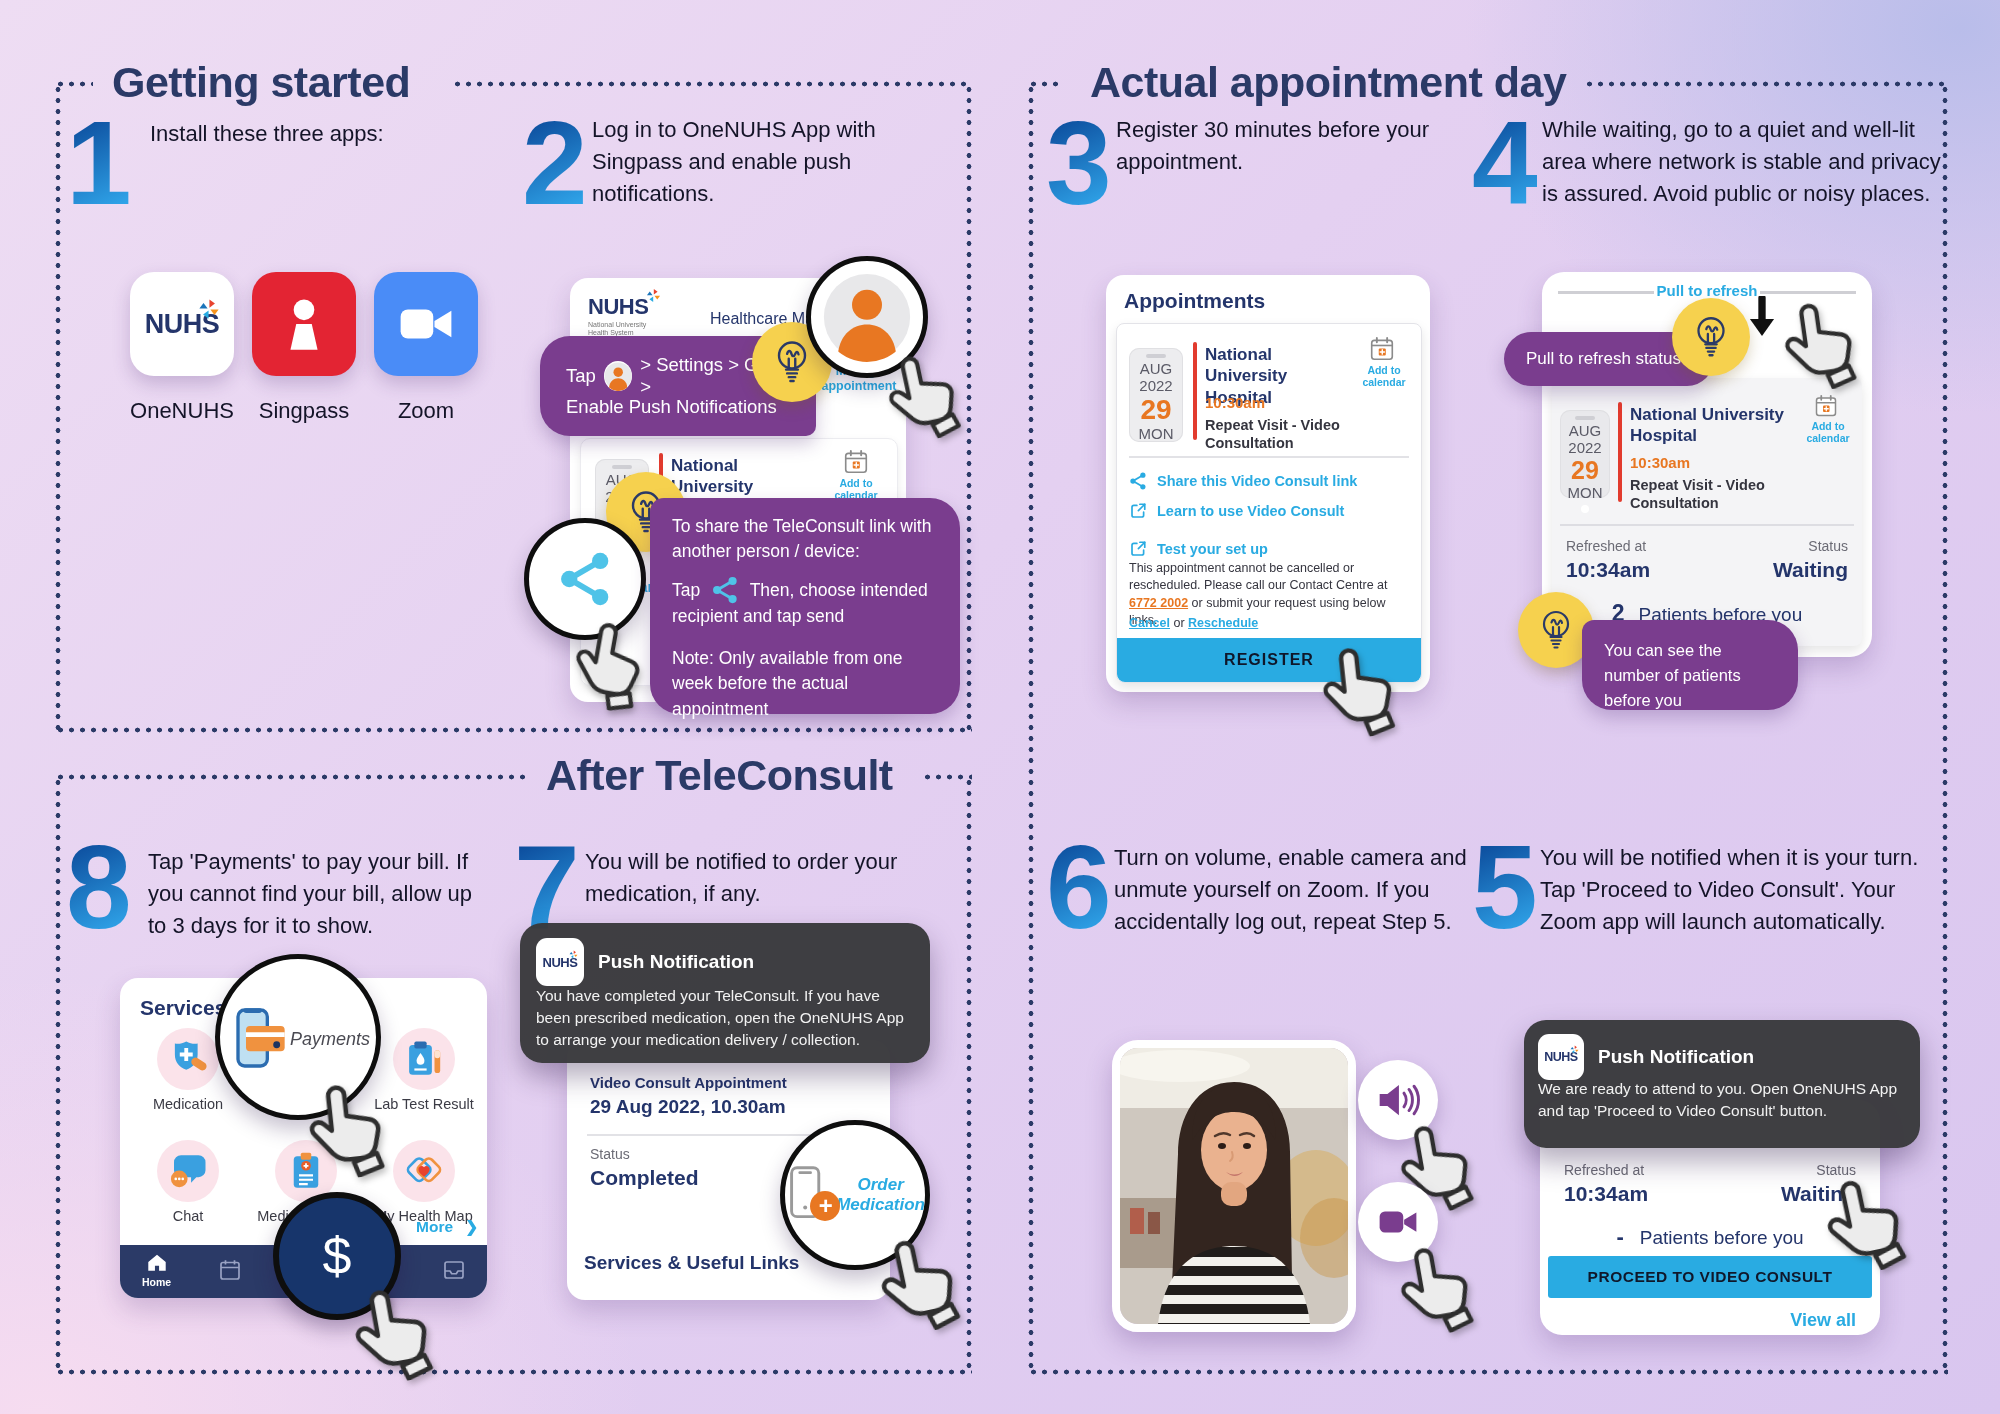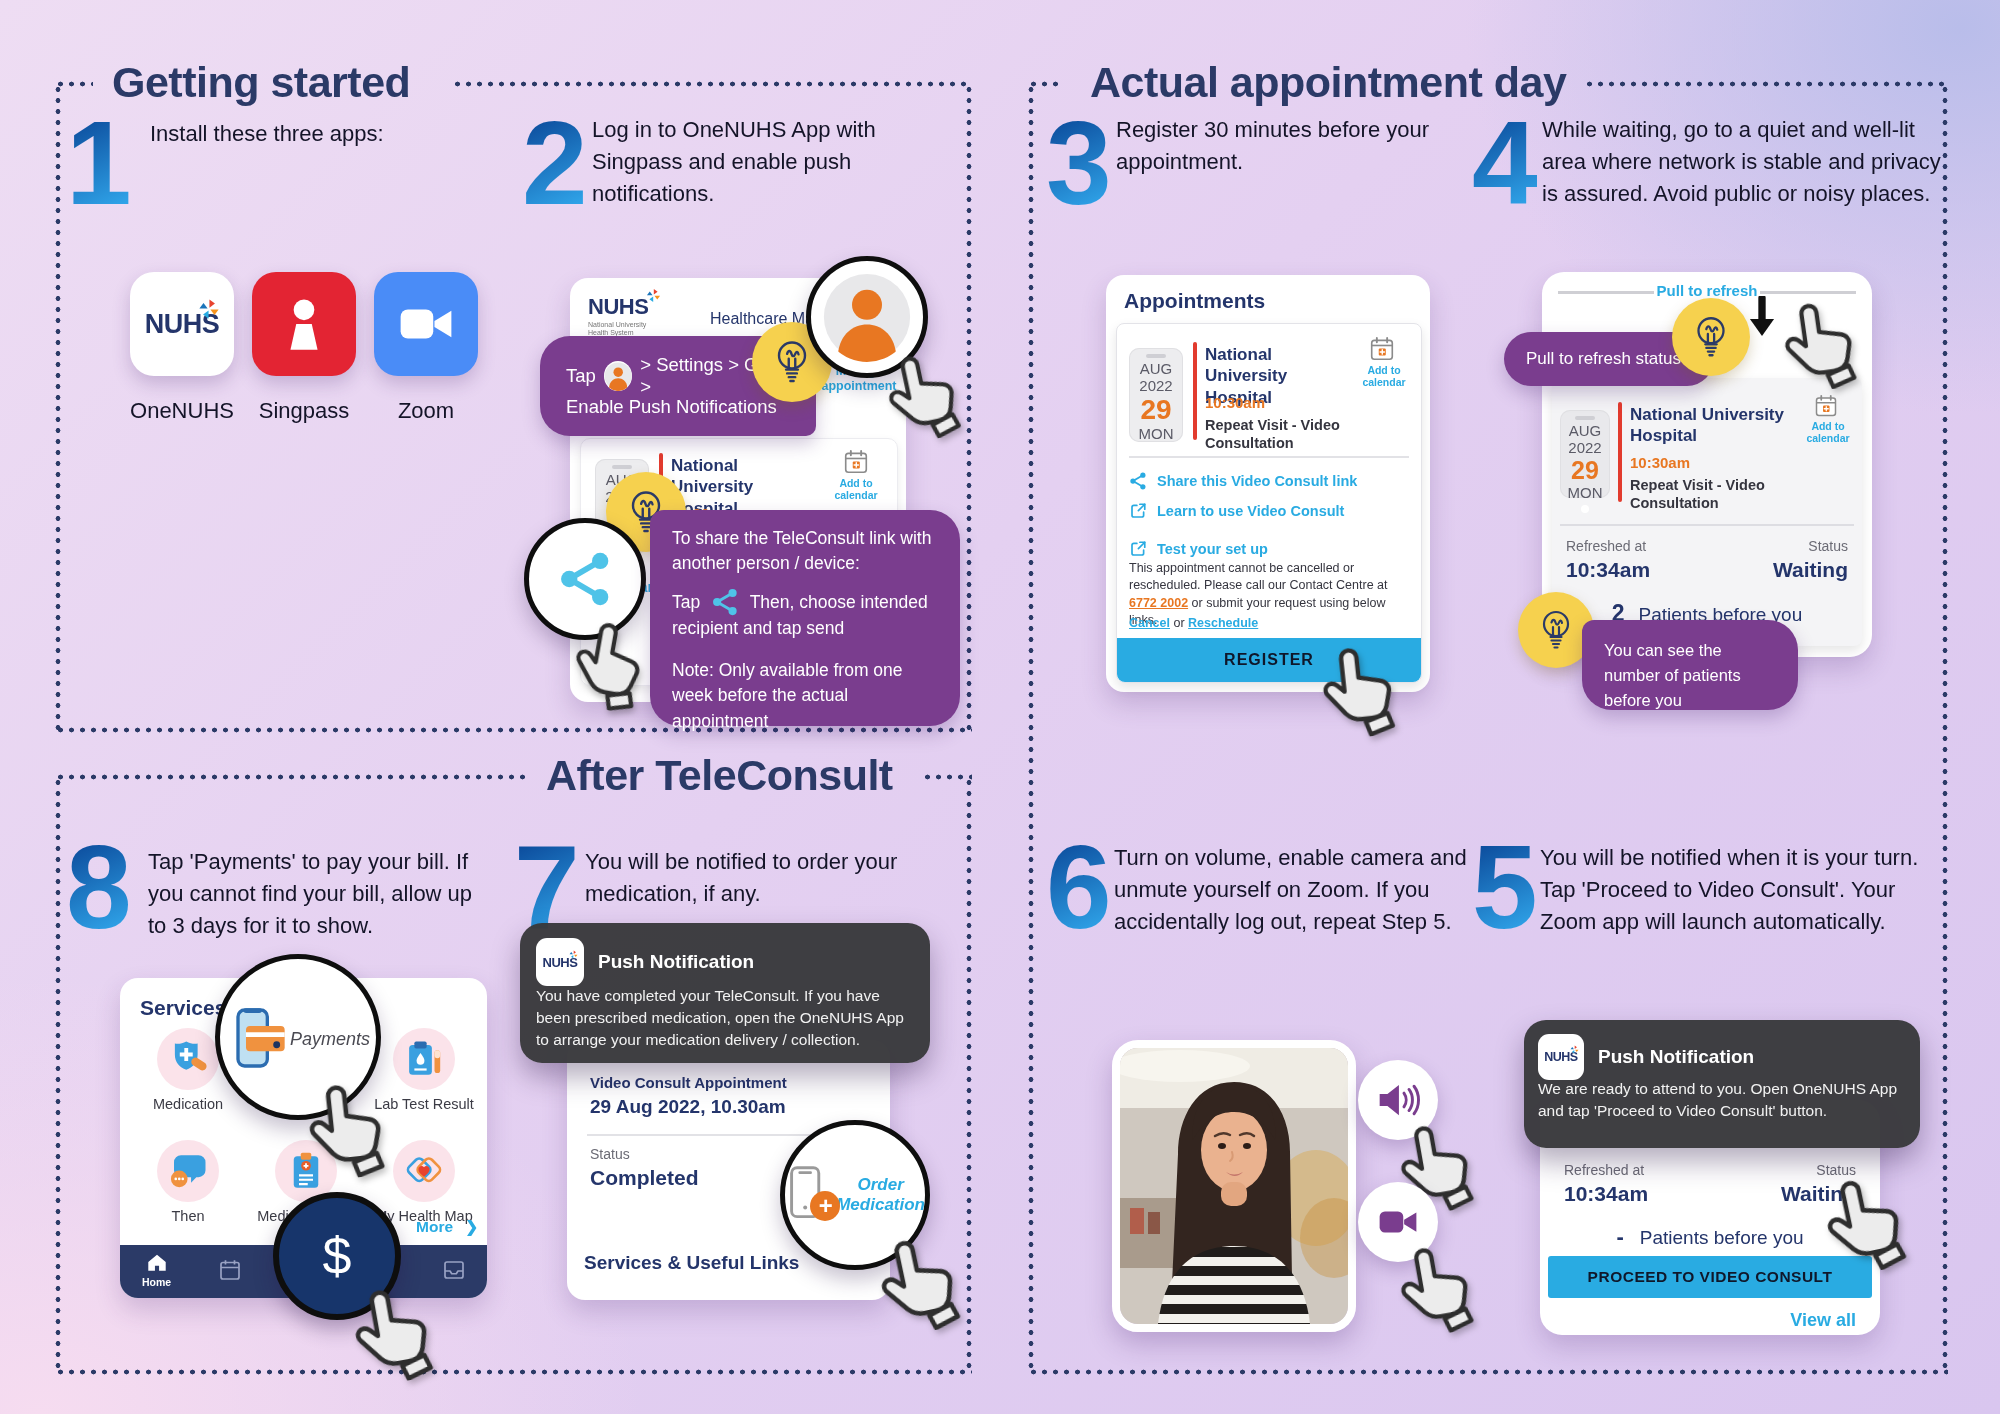--- a/index.html
+++ b/index.html
@@ -324,21 +324,21 @@
   </div>
   <div class="circ magnify" style="left:524px;top:518px;width:112px;height:112px;">
     <svg width="56" height="56" style="color:#4fc3e8;">
         <use href="#share"></use>
       </svg>
   </div>
   <svg class="hand" style="left:572px;top:622px;width:78px;height:88px;transform:rotate(10deg);">
       <use href="#hand"></use>
     </svg>
 
-  <div class="bubble" style="left:650px;top:498px;width:310px;height:216px;border-top-left-radius:14px;margin-top:12px;">
+  <div class="bubble" style="left:650px;top:498px;width:310px;height:216px;border-top-left-radius:14px;">
     <div style="position:absolute;left:22px;top:16px;width:268px;font-size:17.5px;line-height:1.45;">To share the TeleConsult link with another person / device:</div>
     <div style="position:absolute;left:22px;top:78px;width:268px;font-size:17.5px;line-height:1.45;">
       <span>Tap</span>
       <svg width="28" height="28" style="color:#4fc3e8;vertical-align:-8px;margin:0 6px;">
           <use href="#share"></use>
         </svg>
       <span>Then, choose intended recipient and tap send</span>
     </div>
     <div style="position:absolute;left:22px;top:148px;width:268px;font-size:17.5px;line-height:1.45;">Note: Only available from one week before the actual appointment</div>
   </div>
@@ -464,21 +464,21 @@
           </svg>
         </div>
       <div class="gridlabel">Lab Test Result</div>
     </div>
     <div class="griditem" style="left:10px;top:162px;">
       <div class="gridicon">
           <svg width="42" height="42">
             <use href="#ic-chat"></use>
           </svg>
         </div>
-      <div class="gridlabel">Then</div>
+      <div class="gridlabel">Chat</div>
     </div>
     <div class="griditem" style="left:128px;top:162px;">
       <div class="gridicon">
           <svg width="42" height="42">
             <use href="#ic-rep"></use>
           </svg>
         </div>
       <div class="gridlabel">
         <span style="display:block;">Medical Report</span>
         <span style="display:block;">Req</span>

